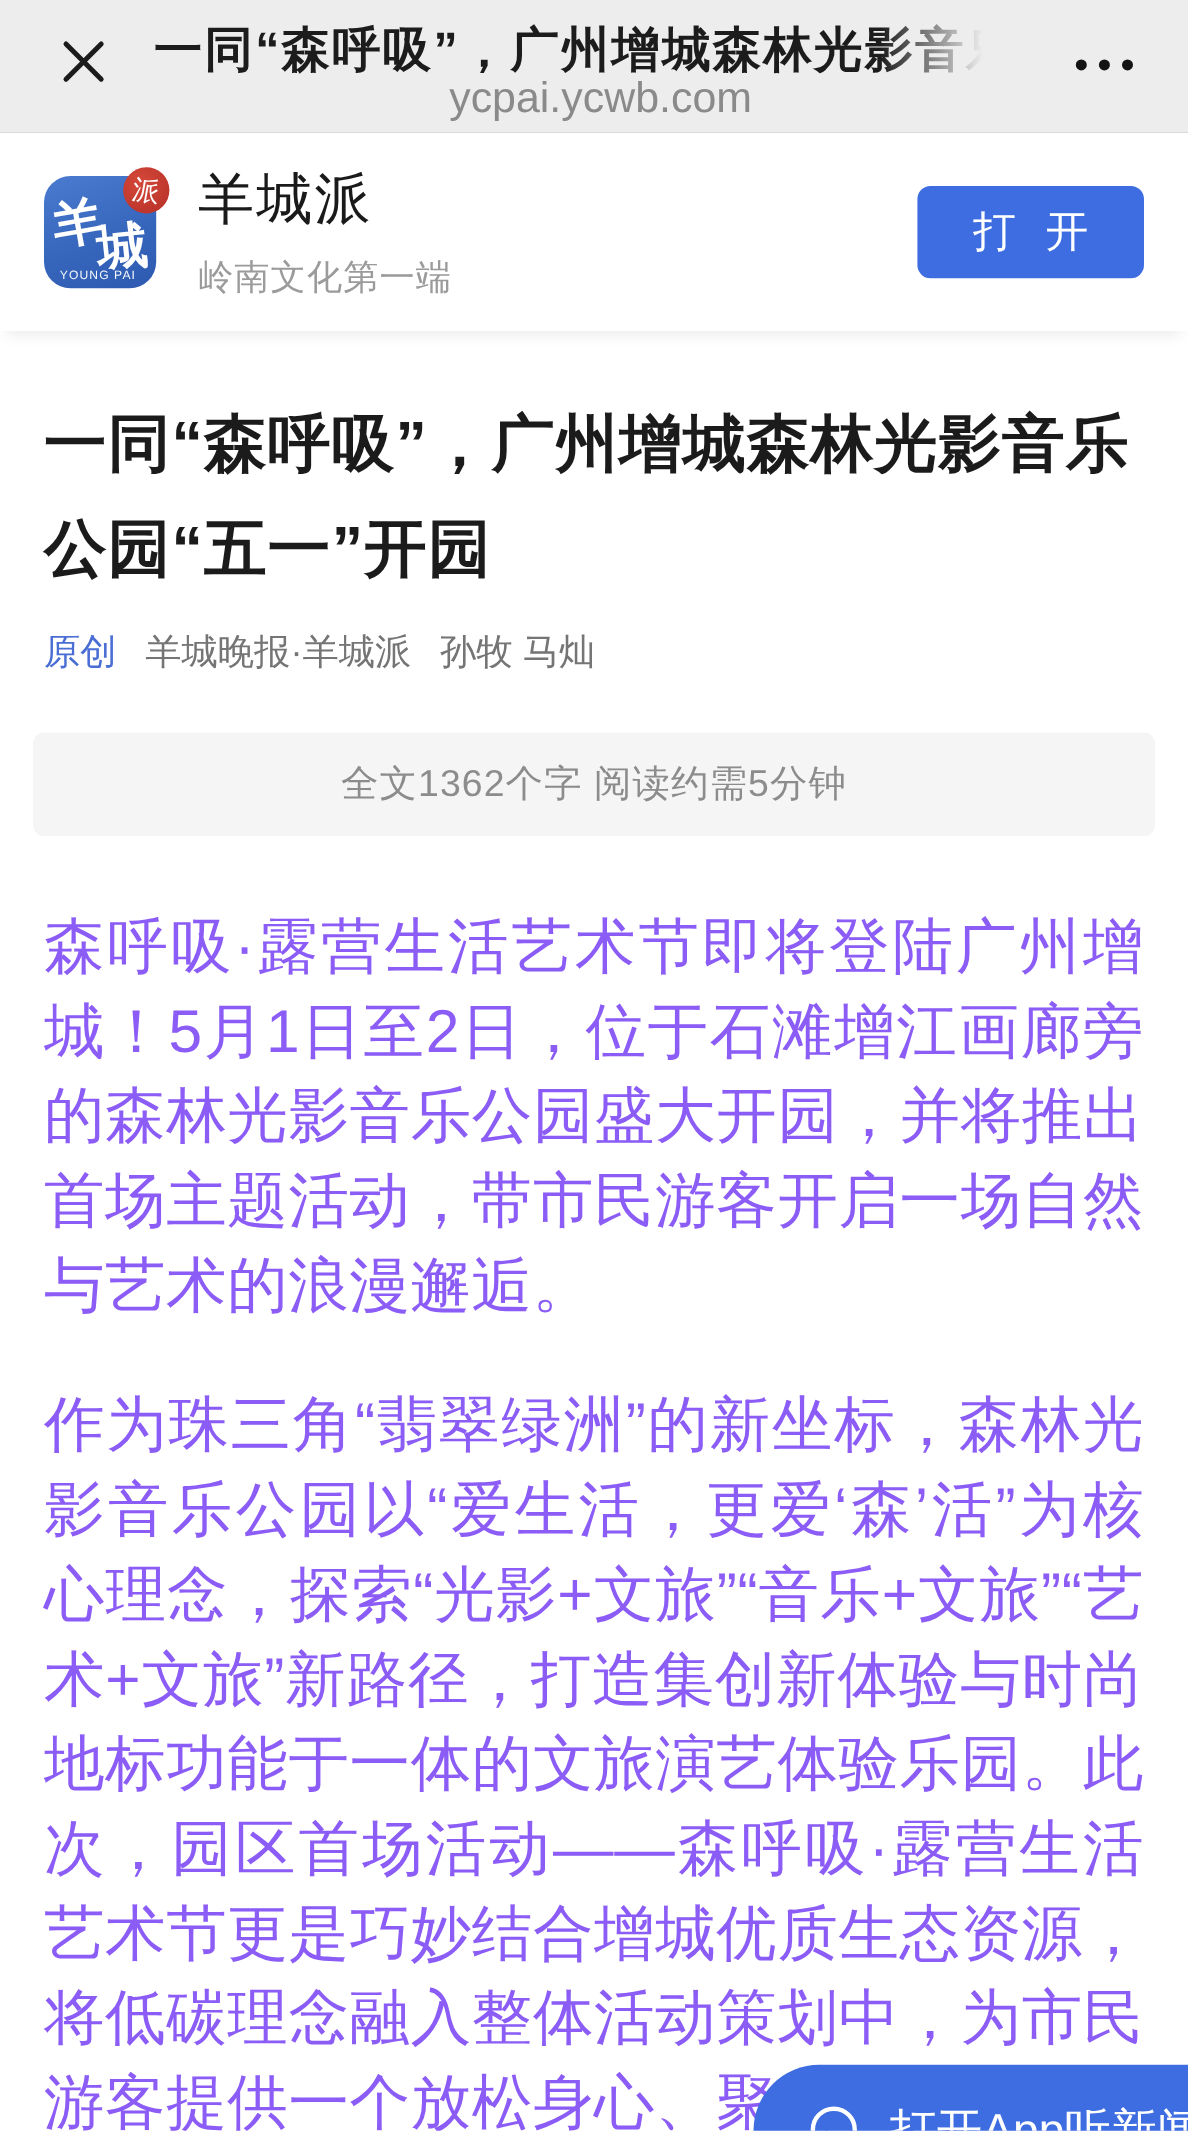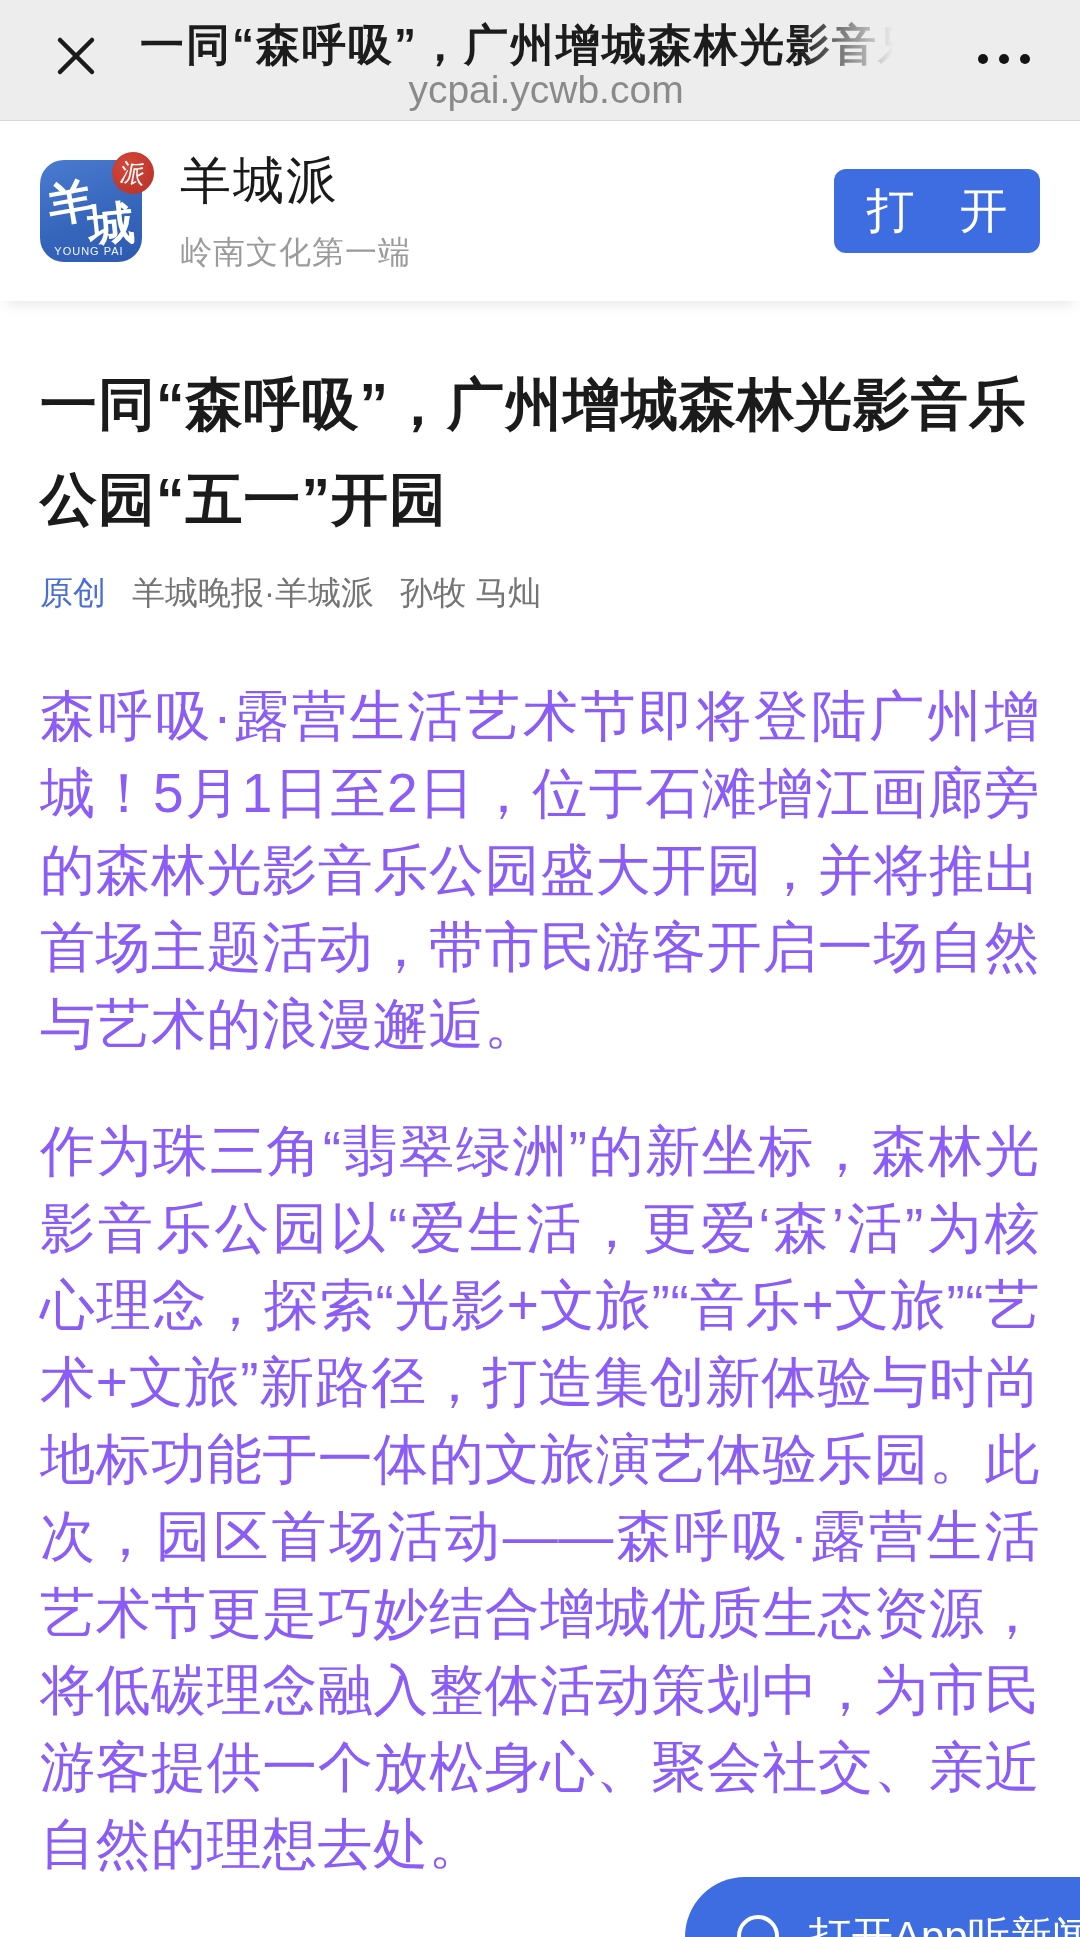--- a/index.html
+++ b/index.html
@@ -86,22 +86,22 @@
     font-family: "DejaVu Serif", serif;
   }
   .app-info { margin-left: 38px; }
   .app-name { font-size: 51px; color: #1a1a1a; font-weight: 500; letter-spacing: 2px; }
   .app-slogan { font-size: 32px; color: #9b9b9b; margin-top: 15px; letter-spacing: 1px; }
   .open-btn {
     margin-left: auto;
     width: 206px; height: 84px;
     background: #3d6de1; color: #ffffff;
     border: none; border-radius: 12px;
-    font-size: 48px; letter-spacing: 8px; text-indent: 8px;
-    font-family: Liberation Mono, monospace;
+    font-size: 39px; letter-spacing: 8px; text-indent: 8px;
+    font-family: Liberation Sans, sans-serif;
     display: flex; align-items: center; justify-content: center;
     cursor: pointer;
   }
 
   
   .article { padding: 0 40px; }
   .article-title {
     margin-top: 56px;
     font-size: 57px; line-height: 95px;
     color: #1b1b1b; font-weight: 700; letter-spacing: 1px;
@@ -174,20 +174,23 @@
 
 <div class="article">
   <h1 class="article-title">一同“森呼吸”，广州增城森林光影音乐公园“五一”开园</h1>
 
   <div class="meta">
     <span class="tag">原创</span>
     <span>羊城晚报·羊城派</span>
     <span>孙牧 马灿</span>
   </div>
 
+  <div class="stats-bar">
+    <span>全文1362个字 阅读约需5分钟</span>
+  </div>
 
   <p class="body-par">森呼吸·露营生活艺术节即将登陆广州增城！5月1日至2日，位于石滩增江画廊旁的森林光影音乐公园盛大开园，并将推出首场主题活动，带市民游客开启一场自然与艺术的浪漫邂逅。</p>
   <p class="body-par">作为珠三角“翡翠绿洲”的新坐标，森林光影音乐公园以“爱生活，更爱‘森’活”为核心理念，探索“光影+文旅”“音乐+文旅”“艺术+文旅”新路径，打造集创新体验与时尚地标功能于一体的文旅演艺体验乐园。此次，园区首场活动——森呼吸·露营生活艺术节更是巧妙结合增城优质生态资源，将低碳理念融入整体活动策划中，为市民游客提供一个放松身心、聚会社交、亲近自然的理想去处。</p>
 </div>
 
 <div class="float-pill">
   <span style="display:flex;">
     <svg width="58" height="58" viewBox="0 0 58 58" fill="none">
       <path d="M10 38 V28 C10 17.5 18.5 9 29 9 C39.5 9 48 17.5 48 28 V38" stroke="#ffffff" stroke-width="4" stroke-linecap="round"></path>
       <rect x="6" y="32" width="12" height="18" rx="6" stroke="#ffffff" stroke-width="4"></rect>

